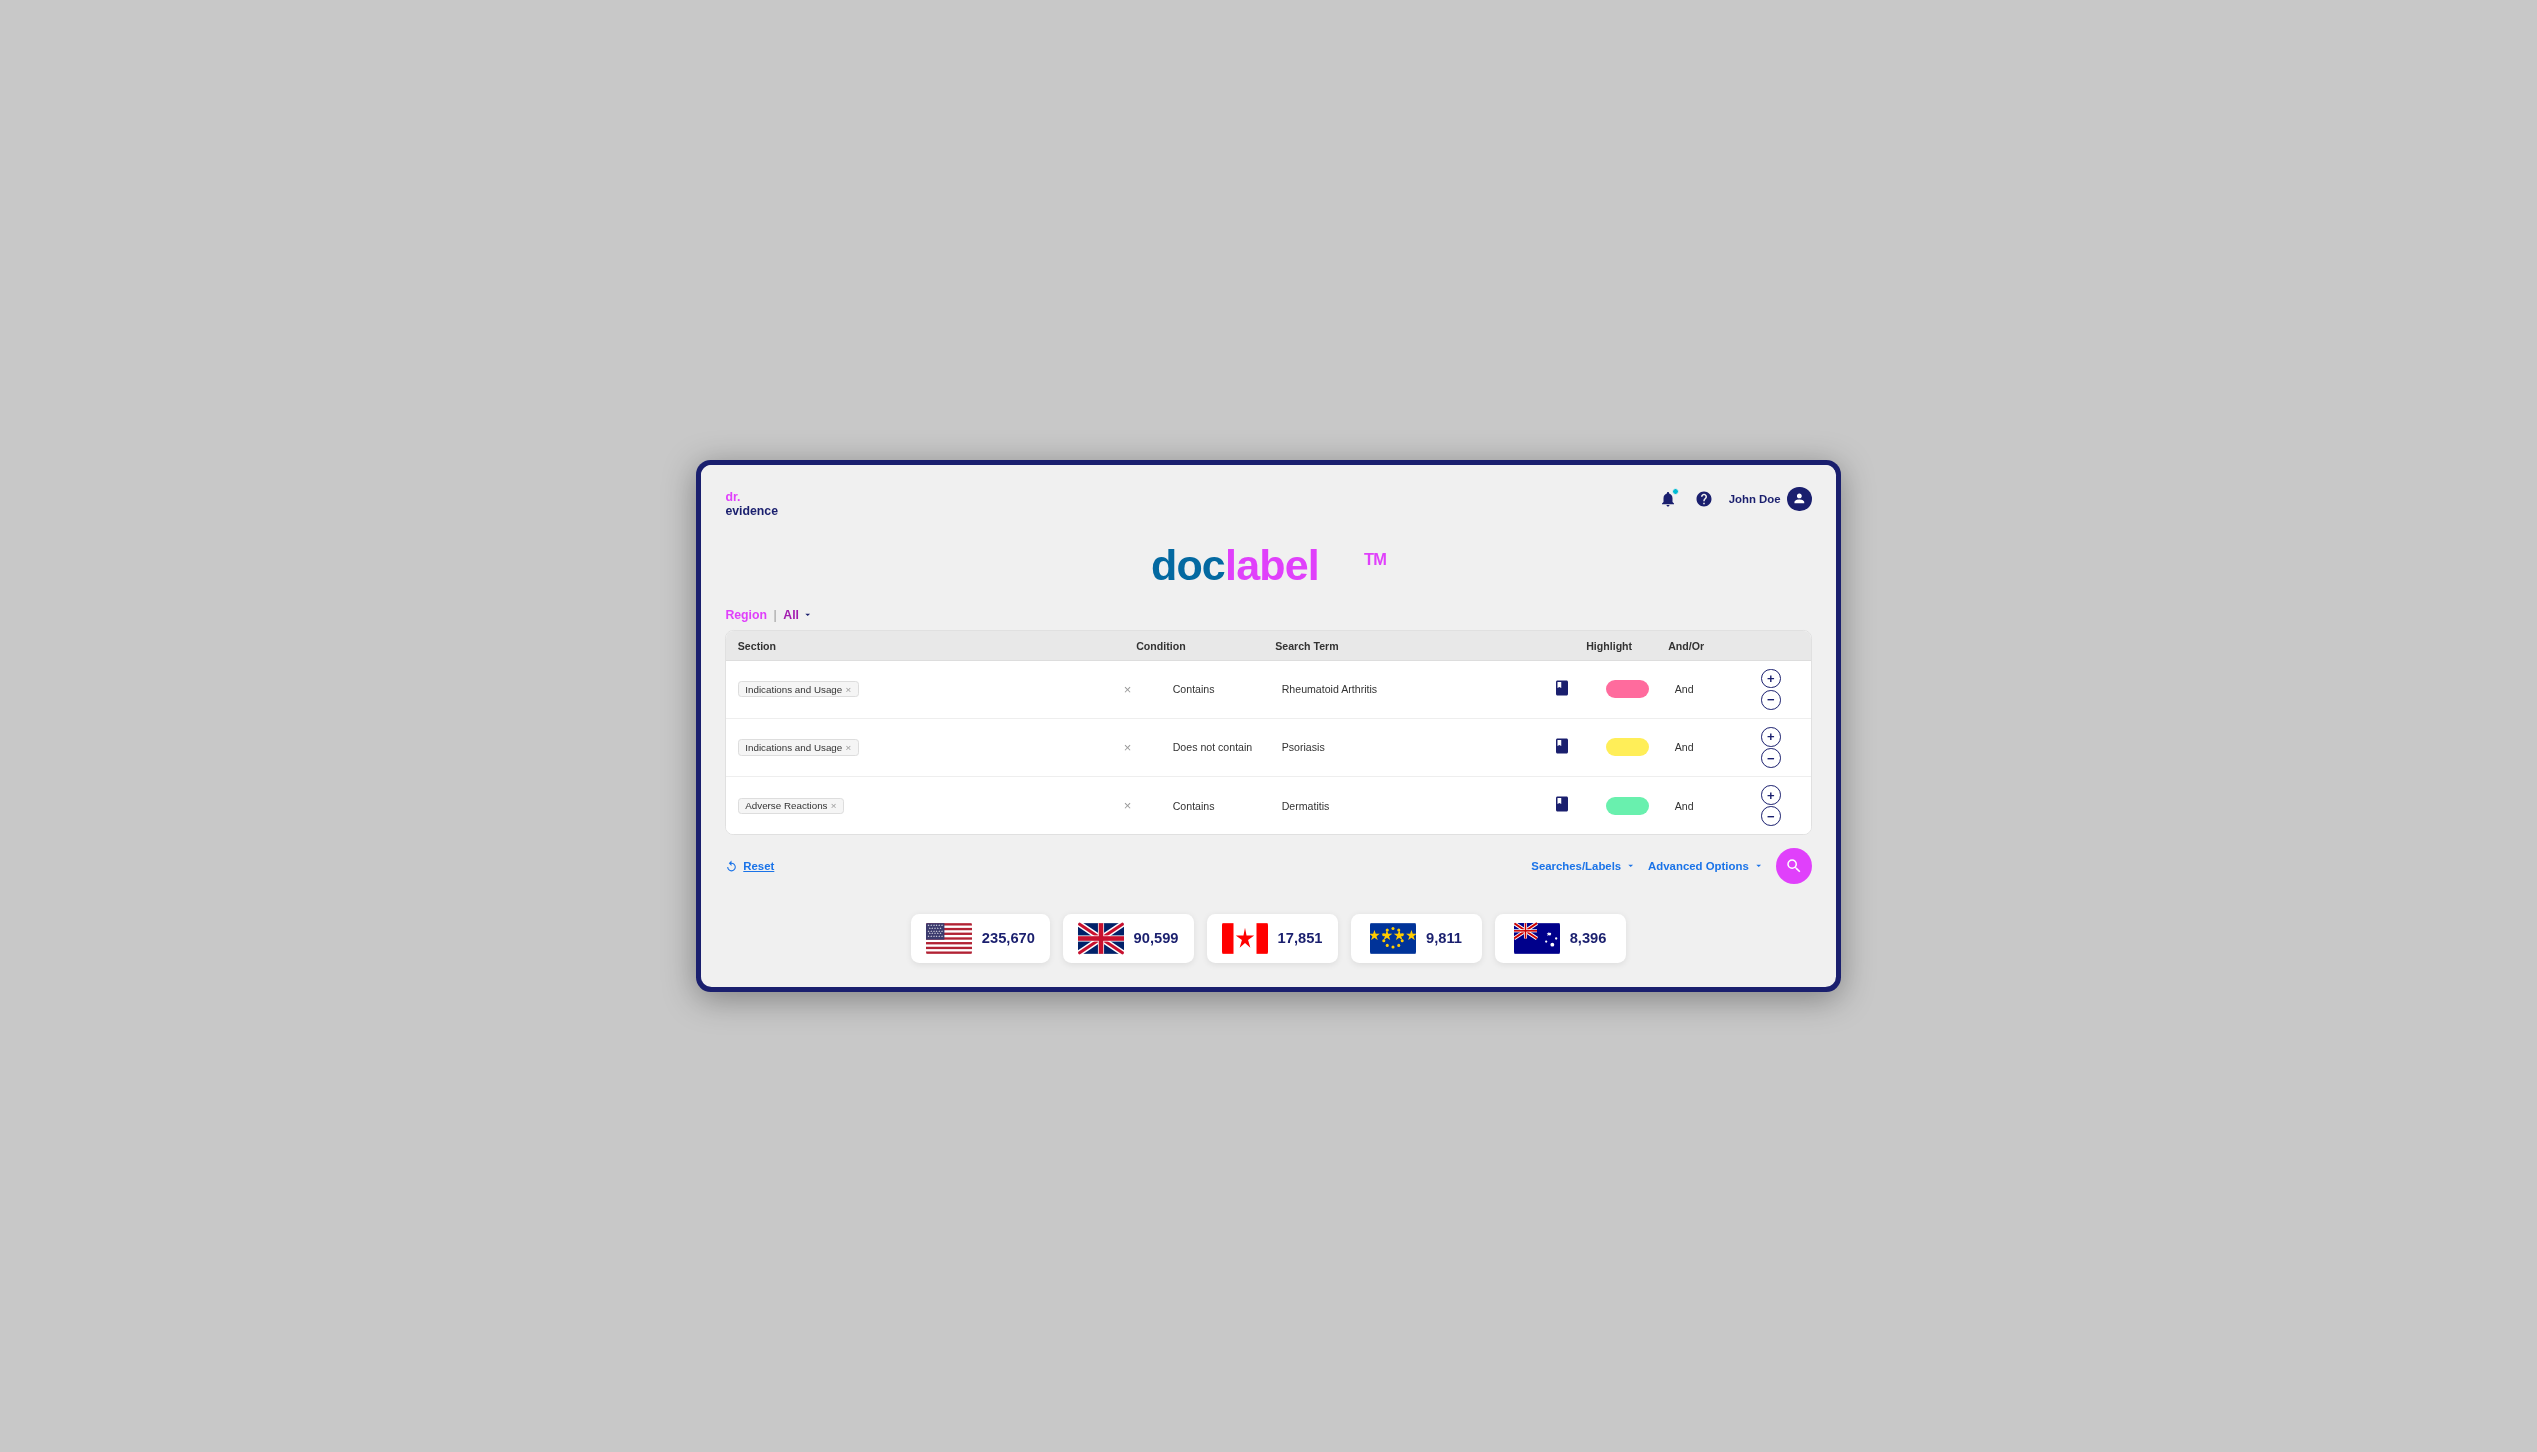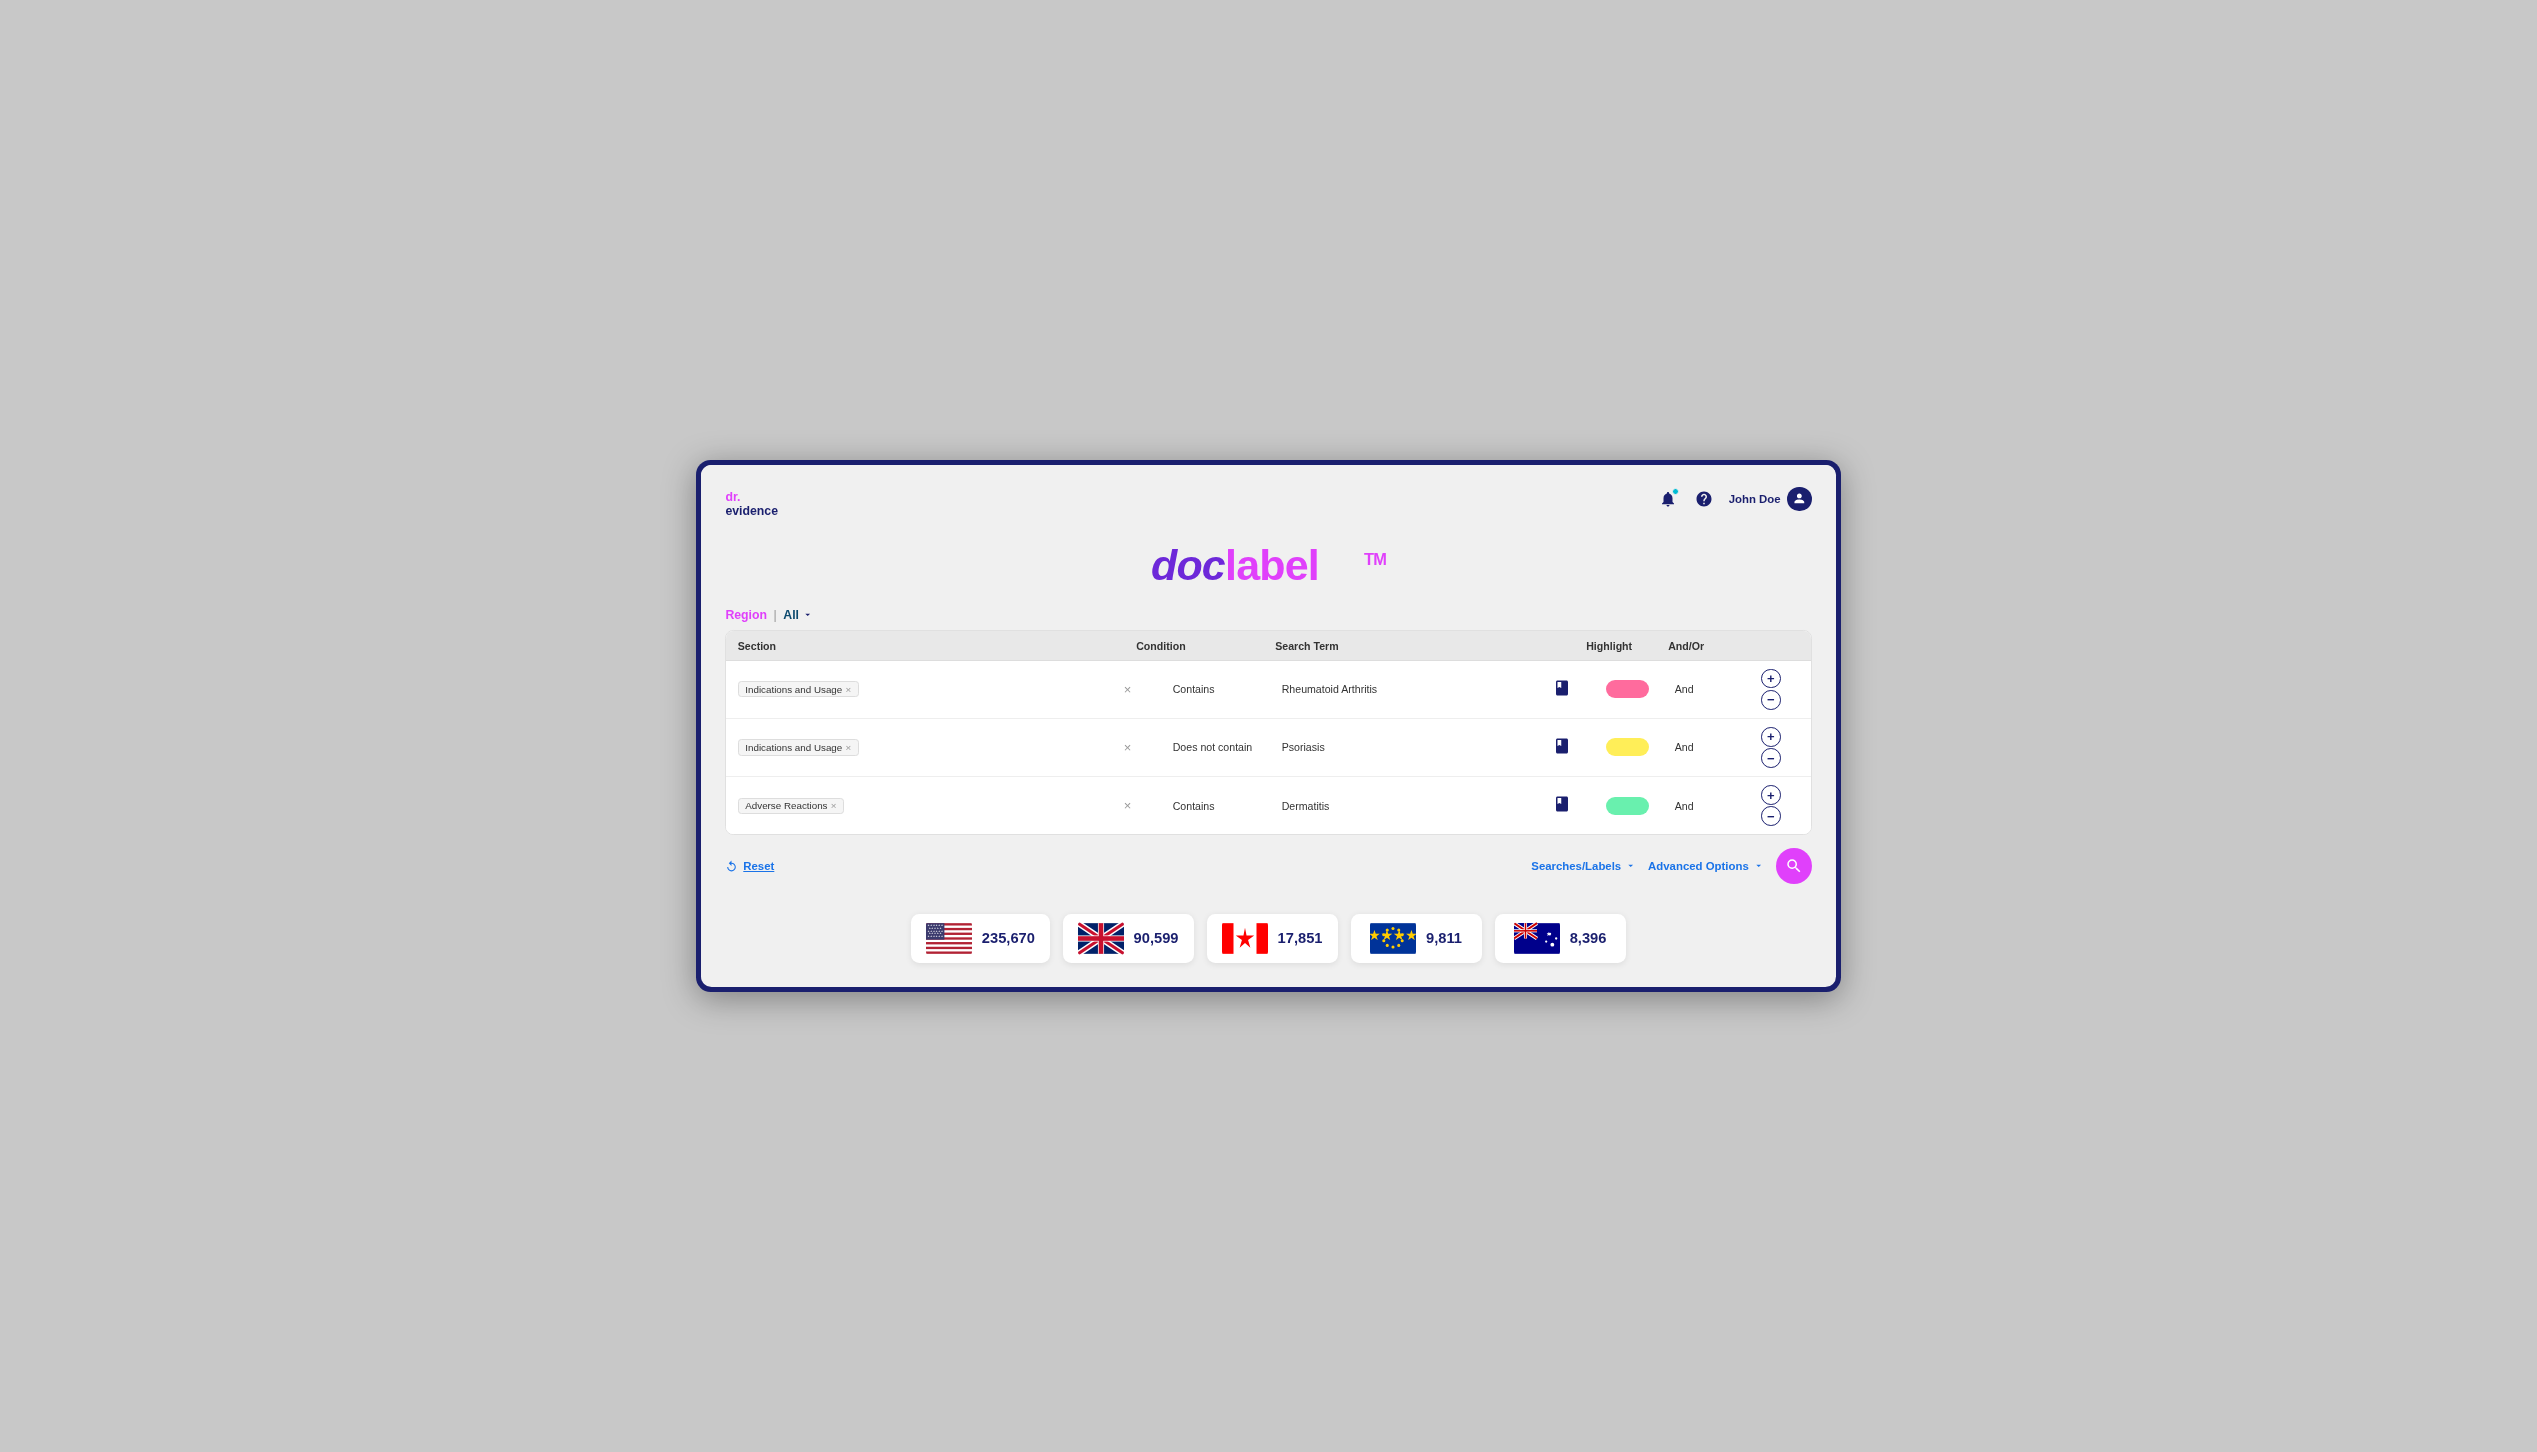--- a/index.html
+++ b/index.html
@@ -99,21 +99,21 @@
     
     .page-title-area {
       text-align: center;
       padding: 14.7px 0 18px 0;
     }
     .page-title {
       font-size: 43px;
       font-weight: 800;
       letter-spacing: -0.8px;
     }
-    .title-doc { color: #6d28d9; font-style: italic; }
+    .title-doc { color: #0369a1; }
     .title-label { color: #e040fb; }
     .title-tm { color: #e040fb; font-size: 16.4px; font-weight: 700; vertical-align: super; margin-left: 45px; }
     
     .region-bar {
       padding: 0 24.5px 8.2px 24.5px;
       display: flex;
       align-items: center;
       gap: 6.5px;
     }
     .region-label {
@@ -123,21 +123,21 @@
     }
     .region-divider {
       color: #999;
       font-size: 12.3px;
     }
     .region-select {
       display: flex;
       align-items: center;
       gap: 3.3px;
       font-weight: 700;
-      color: #0c4a6e;
+      color: #a21caf;
       font-size: 12.3px;
       cursor: pointer;
       border: none;
       background: transparent;
     }
     
     .search-table {
       margin: 0 24.5px;
       background: #fff;
       border-radius: 8.2px;

